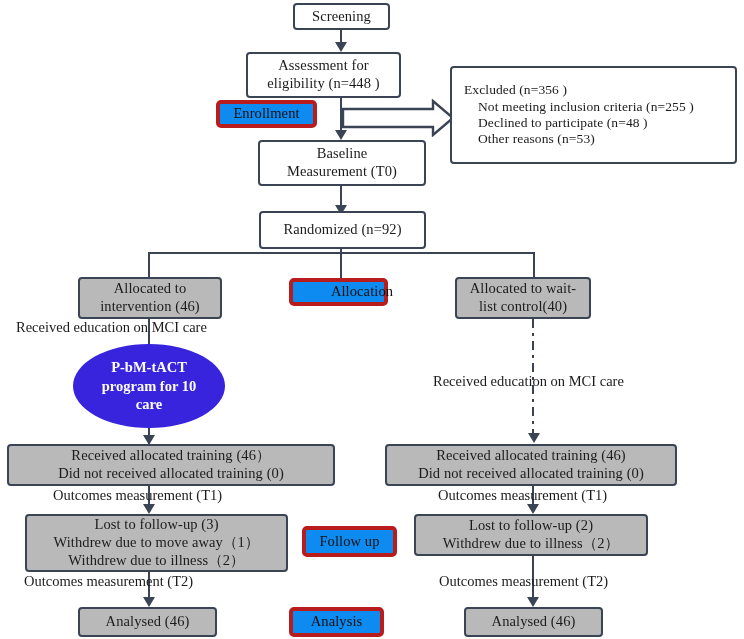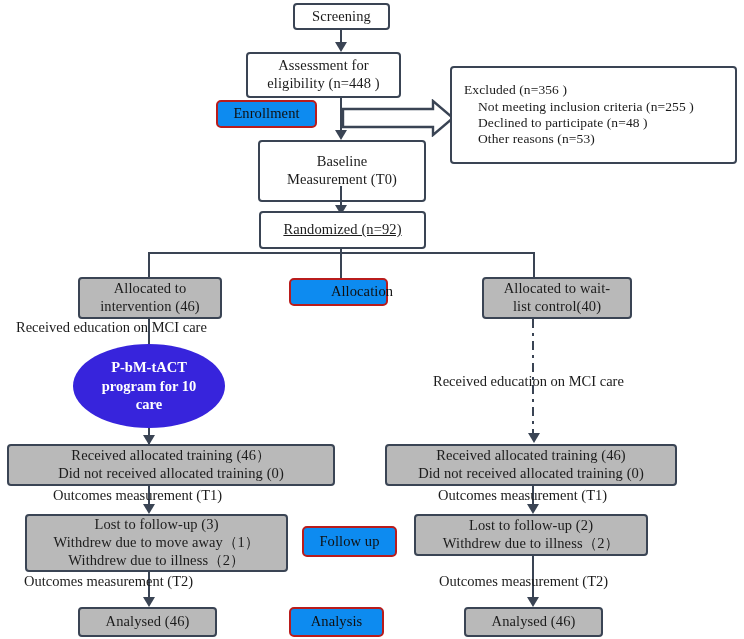--- a/index.html
+++ b/index.html
@@ -36,21 +36,21 @@
     background: #ffffff;
     font-size: 14.5px;
   }
   .grey-box {
     background: #b9b9b9;
     border-color: #3a4454;
     font-size: 14.5px;
   }
   .stage-label {
     background: #0d8bf0;
-    border: 2px solid #b91c1c;
+    border: 4px solid #b91c1c;
     border-radius: 5px;
     color: #101010;
     font-size: 14.5px;
   }
   .ellipse-node {
     position: absolute;
     box-sizing: border-box;
     display: flex;
     flex-direction: column;
     align-items: center;
@@ -130,49 +130,49 @@
     <path d="M2 10 L92 10 L92 2 L112 19 L92 36 L92 28 L2 28 Z" fill="#ffffff" stroke="#3a4454" stroke-width="2.4" stroke-linejoin="miter"></path>
   </svg>
 
   <div class="node white-box" style="left:450px; top:66px; width:287px; height:98px; align-items:flex-start; padding-left:12px; font-size:13.5px;">
     <span class="ln">Excluded  (n=356 )</span>
     <span class="ln" style="padding-left:14px;">Not meeting inclusion criteria (n=255 )</span>
     <span class="ln" style="padding-left:14px;">Declined to participate (n=48 )</span>
     <span class="ln" style="padding-left:14px;">Other reasons (n=53)</span>
   </div>
 
-  <div class="node white-box" style="left:258px; top:140px; width:168px; height:62px;">
+  <div class="node white-box" style="left:258px; top:140px; width:168px; height:46px;">
     <span class="ln">Baseline</span>
     <span class="ln">Measurement (T0)</span>
   </div>
 
   <div class="vline" style="left:340px; top:186px; height:24px;"></div>
   <div class="arrowhead" style="left:335px; top:205px;"></div>
 
-  <div class="node white-box" style="left:259px; top:211px; width:167px; height:38px;text-decoration:underline;">
+  <div class="node white-box" style="left:259px; top:211px; width:167px; height:38px;">
     <span class="ln">Randomized (n=92)</span>
   </div>
 
   <div class="vline" style="left:340px; top:249px; height:43px;"></div>
   <div class="arrowhead" style="left:335px; top:278px;"></div>
 
   <div class="hline" style="left:148px; top:252px; width:385px;"></div>
   <div class="vline" style="left:148px; top:252px; height:26px;"></div>
   <div class="vline" style="left:533px; top:252px; height:26px;"></div>
 
   <div class="node grey-box" style="left:78px; top:277px; width:144px; height:42px;">
     <span class="ln">Allocated to</span>
     <span class="ln">intervention (46)</span>
   </div>
 
   <div class="node stage-label" style="left:289px; top:278px; width:99px; height:28px;padding-left:47px;">
     <span class="ln">Allocation</span>
   </div>
 
-  <div class="node grey-box" style="left:455px; top:277px; width:150px; height:42px;margin-left:27px;">
+  <div class="node grey-box" style="left:455px; top:277px; width:136px; height:42px;">
     <span class="ln">Allocated to wait-</span>
     <span class="ln">list control(40)</span>
   </div>
 
   <div class="vline" style="left:148px; top:319px; height:26px;"></div>
   <div class="caption" style="left:16px; top:319px;">Received education on MCI care</div>
 
   <div class="ellipse-node" style="left:73px; top:344px; width:152px; height:84px;">
     <span class="ln">P-bM-tACT</span>
     <span class="ln">program for 10</span>

